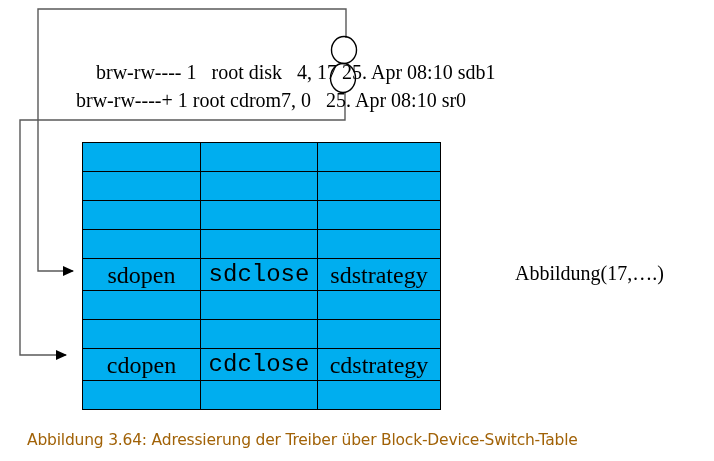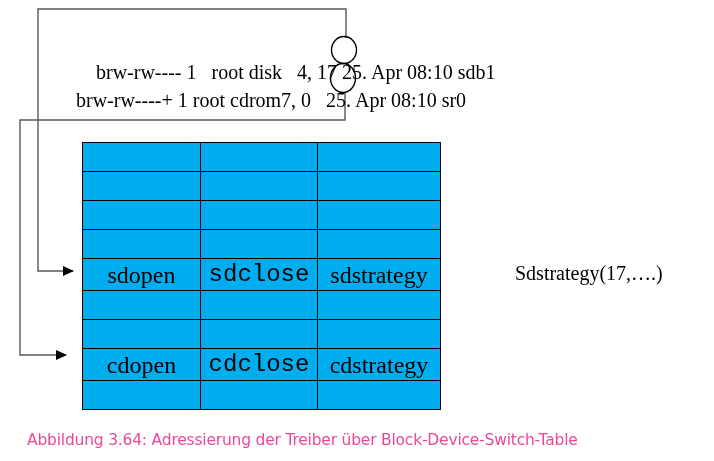--- a/index.html
+++ b/index.html
@@ -79,21 +79,21 @@
     white-space: pre;
   }
 
   
   #figure-caption {
     position: absolute;
     left: 27px;
     top: 431px;
     font-family: "DejaVu Sans", sans-serif;
     font-size: 15.5px;
-    color: #ec4899;
+    color: #a16207;
     white-space: pre;
     letter-spacing: -0.2px;
   }
 </style>
 </head>
 <body>
 
 <div id="page">
 
   <svg id="connectors" viewBox="0 0 714 461" width="714" height="461" xmlns="http://www.w3.org/2000/svg">
@@ -163,17 +163,17 @@
         <td class="col-c">cdstrategy</td>
       </tr>
       <tr>
         <td class="col-a"></td>
         <td class="col-b"></td>
         <td class="col-c"></td>
       </tr>
     </tbody>
   </table>
 
-  <div id="call-annotation">Sdstrategy(17,….)</div>
+  <div id="call-annotation">Abbildung(17,….)</div>
 
   <div id="figure-caption">Abbildung 3.64: Adressierung der Treiber über Block-Device-Switch-Table</div>
 
 </div>
 
 </body></html>

